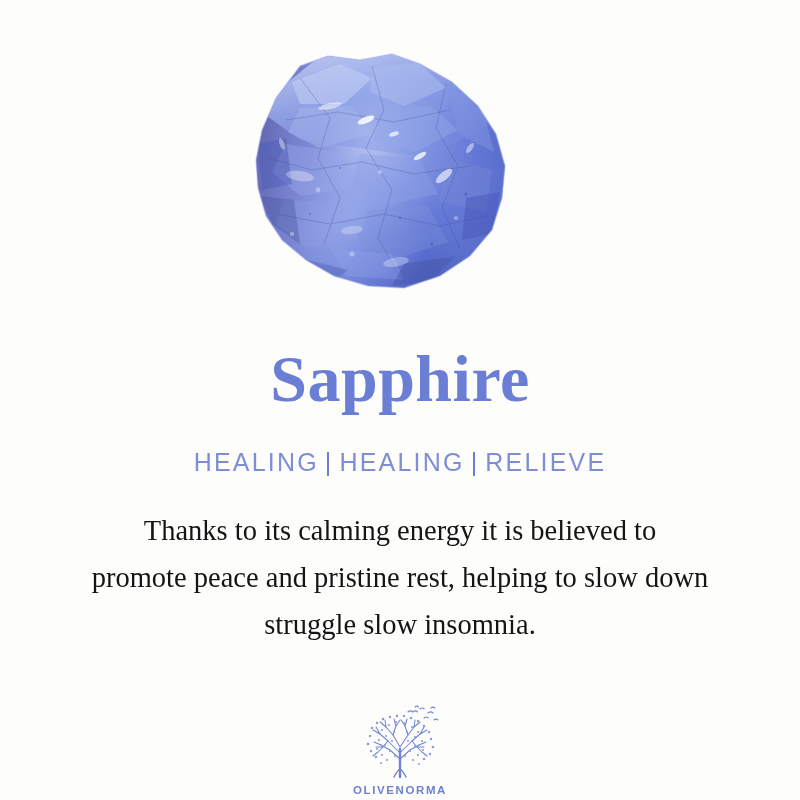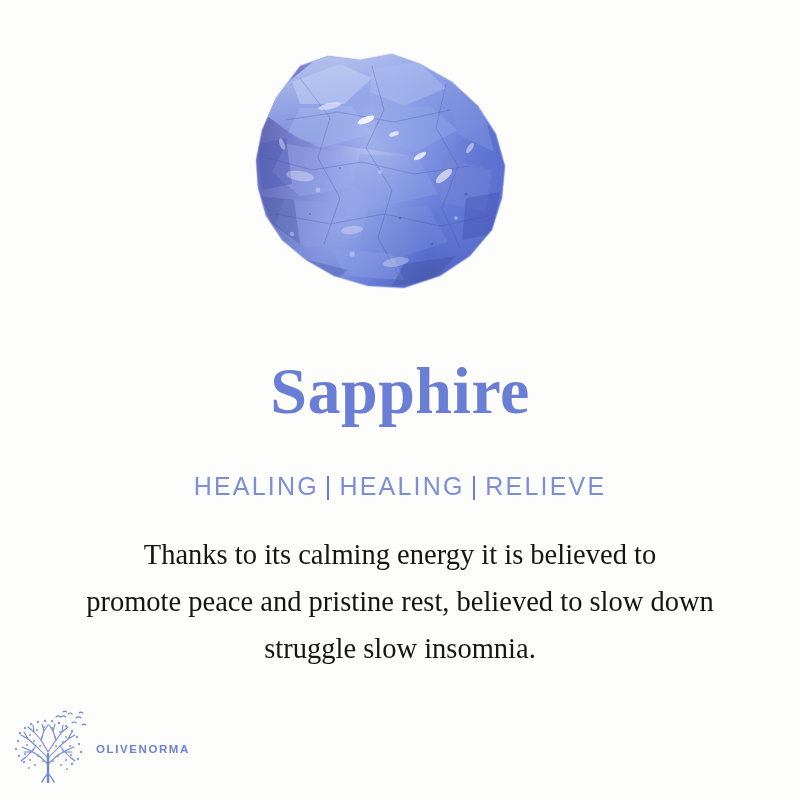--- a/index.html
+++ b/index.html
@@ -43,21 +43,21 @@
   }
 
   
   .title {
     font-family: "Liberation Serif", "DejaVu Serif", serif;
     font-size: 66px;
     font-weight: 700;
     color: #6b7ed6;
     letter-spacing: 0.5px;
     line-height: 1;
-    margin: 12px;
+    margin: 0;
     padding-top: 46px;
     text-align: center;
   }
 
   
   .subtitle {
     font-family: "Liberation Sans", "DejaVu Sans", sans-serif;
     font-size: 25px;
     font-weight: 300;
     color: #7d8ed6;
@@ -89,23 +89,23 @@
     display: block;
     white-space: nowrap;
     font-family: Liberation Serif, serif;
   }
 
   
   .logo {
     position: absolute;
     left: 0;
     right: 0;
-    bottom: 12px;
+    bottom: 4px;
     display: flex;
-    flex-direction: row;
+    flex-direction: column;
     align-items: center;
   }
   .logo-mark {
     width: 96px;
     height: 80px;
     display: block;
   }
   .logo-word {
     font-family: "Liberation Sans", "DejaVu Sans", sans-serif;
     font-size: 11.5px;
@@ -243,21 +243,21 @@
   </div>
 
   <h1 class="title">Sapphire</h1>
 
   <div class="subtitle">
     <span>HEALING</span><span class="sep">|</span><span>HEALING</span><span class="sep">|</span><span>RELIEVE</span>
   </div>
 
   <div class="body-copy">
     <span class="line">Thanks to its calming energy it is believed to</span>
-    <span class="line">promote peace and pristine rest, believed to slow down</span>
+    <span class="line">promote peace and pristine rest, helping to slow down</span>
     <span class="line">struggle slow insomnia.</span>
   </div>
 
   <div class="logo">
     <svg class="logo-mark" viewBox="0 0 96 80" xmlns="http://www.w3.org/2000/svg" aria-hidden="true">
       <g stroke="#7185d4" fill="none" stroke-width="1.05" stroke-linecap="round">
 
         <path d="M48 74 L48 46" stroke-width="2.4"></path>
         <path d="M42 74 Q45 68 48 66 Q51 68 54 74" stroke-width="1.5"></path>
 

